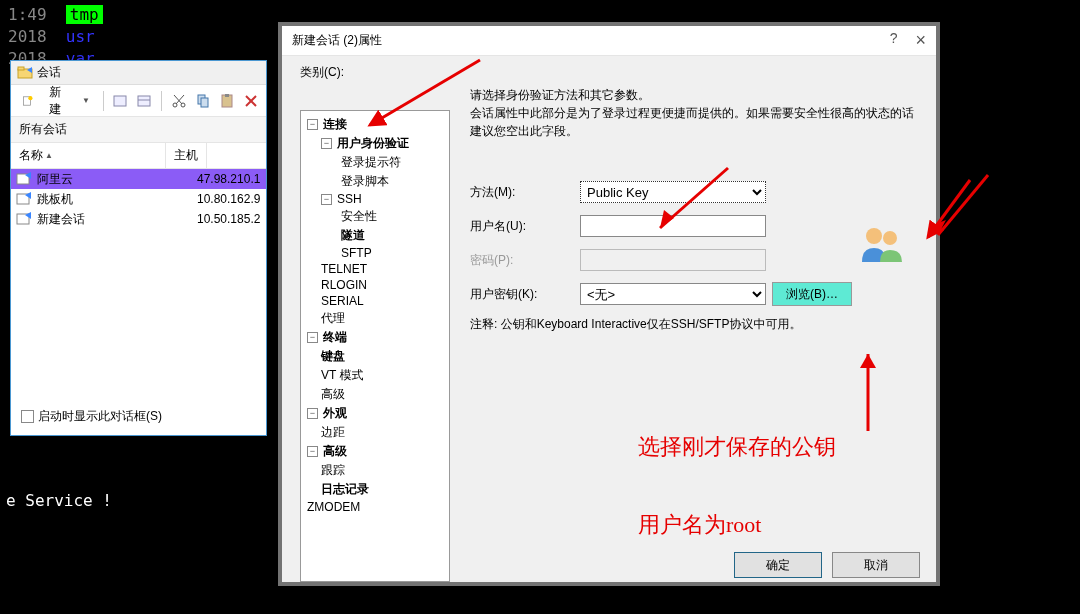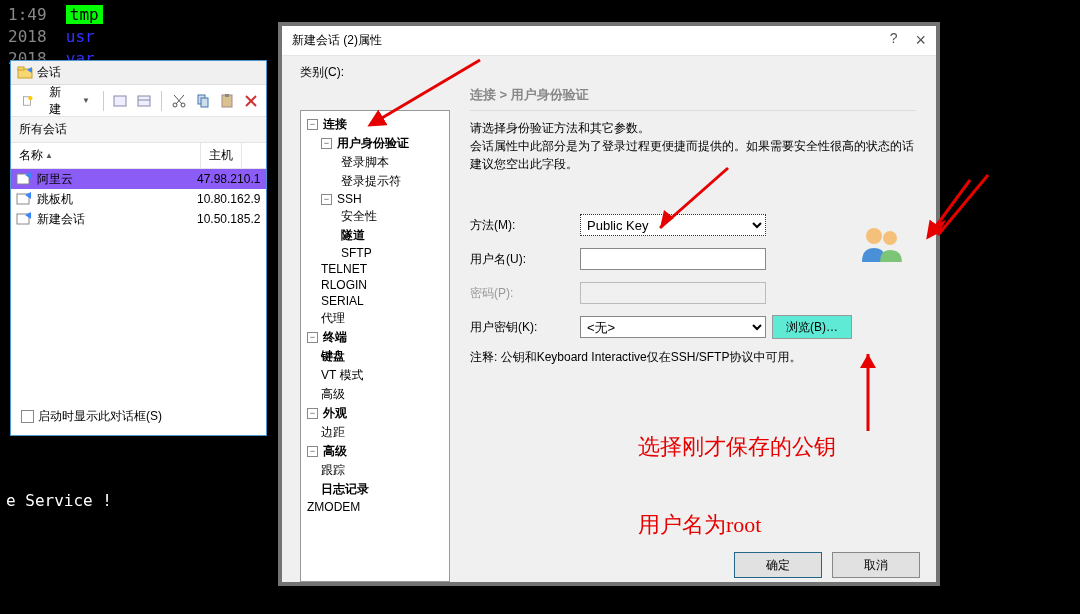--- a/index.html
+++ b/index.html
@@ -17,21 +17,21 @@
   .win-sess .titlebar .ticon { width: 16px; height: 16px; }
   .win-sess .titlebar span.title { font-size: 12px; }
   .win-sess .toolbar { height: 32px; display: flex; align-items: center; padding: 0 6px; gap: 6px; border-bottom: 1px solid #e5e5e5; }
   .win-sess .toolbar .sep { width: 1px; height: 20px; background: #ccc; margin: 0 2px;}
   .tbtn { width: 22px; height: 22px; display: flex; align-items: center; justify-content: center; border: 1px solid transparent; }
   .newbtn { display: flex; align-items: center; gap: 16px; padding: 0 4px; height: 22px; }
   .newbtn .dd { font-size: 8px; color: #555; }
   .win-sess .tab { background: #f5f5f5; border-bottom: 1px solid #e5e5e5; padding: 4px 8px; font-size: 12px; }
   .win-sess .listhdr { display: flex; border-bottom: 1px solid #e5e5e5; font-size: 12px; }
   .win-sess .listhdr div { padding: 4px 8px; border-right: 1px solid #e5e5e5; display: flex; align-items: center; gap: 2px; }
-  .win-sess .listhdr .c1 { width: 190px; }
+  .win-sess .listhdr .c1 { width: 155px; }
   .win-sess .listbody { font-size: 12px; }
   .win-sess .row { display: flex; align-items: center; height: 20px; }
   .win-sess .row .ic { width: 18px; height: 16px; margin: 0 4px; }
   .win-sess .row .nm { width: 160px; }
   .win-sess .row.sel { background: #8b5cf6; }
   .win-sess .foot { position: absolute; bottom: 10px; left: 10px; display: flex; align-items: center; gap: 4px; }
   .chk { width: 13px; height: 13px; border: 1px solid #888; background: #fff; display: inline-block; }
 
   
   .win-prop { position: absolute; top: 22px; left: 278px; width: 662px; height: 564px; background: #f0f0f0; border: 4px solid #737373; box-shadow: 3px 3px 12px rgba(0,0,0,.5); }
@@ -188,25 +188,25 @@
     <div class="tree">
       <div class="node">
           <span class="tog">−</span>
           <span class="bold">连接</span>
         </div>
       <div class="node l1">
           <span class="tog">−</span>
           <span class="bold">用户身份验证</span>
         </div>
       <div class="node l2">
+          <span>登录提示符</span>
+        </div>
+      <div class="node l2">
           <span>登录脚本</span>
         </div>
-      <div class="node l2">
-          <span>登录提示符</span>
-        </div>
       <div class="node l1">
           <span class="tog">−</span>
           <span>SSH</span>
         </div>
       <div class="node l2">
           <span>安全性</span>
         </div>
       <div class="node l2">
           <span class="bold">隧道</span>
         </div>
@@ -253,21 +253,20 @@
           <span>跟踪</span>
         </div>
       <div class="node l1">
           <span class="bold">日志记录</span>
         </div>
       <div class="node">
           <span>ZMODEM</span>
         </div>
     </div>
     <div class="right">
-      <div class="crumb">连接 &gt; 用户身份验证</div>
       <div class="desc">
         <div>请选择身份验证方法和其它参数。</div>
         <div>会话属性中此部分是为了登录过程更便捷而提供的。如果需要安全性很高的状态的话建议您空出此字段。</div>
       </div>
       <div class="formrow">
         <label>方法(M):</label>
         <select class="sel-method"><option>Public Key</option></select>
         <svg class="avatar" viewBox="0 0 48 40">
             <circle cx="16" cy="12" r="8" fill="#f4c07a"></circle>
             <path d="M4 38 Q4 24 16 24 Q28 24 28 38 Z" fill="#4a90d9"></path>

